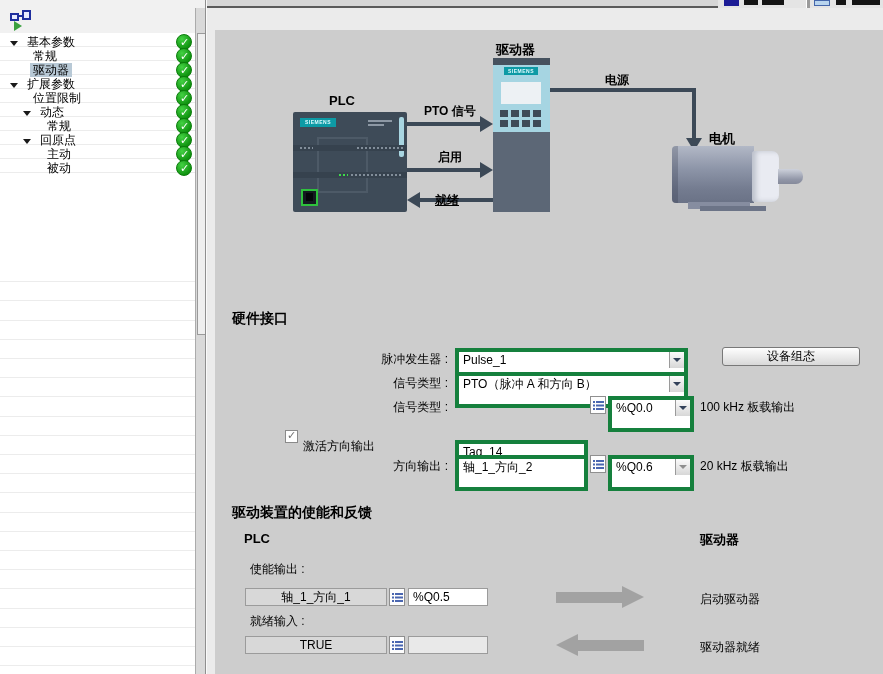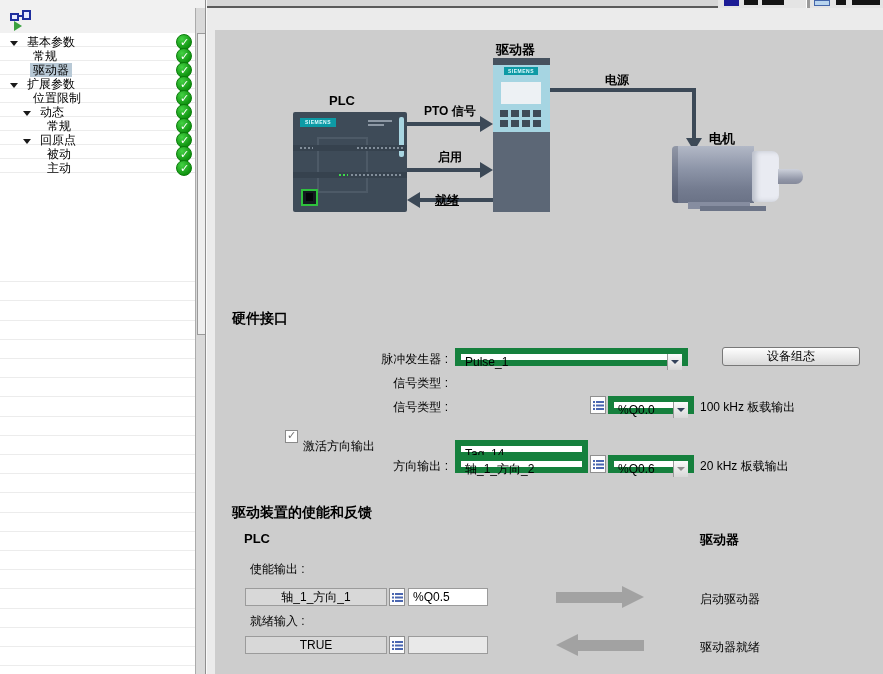--- a/index.html
+++ b/index.html
@@ -93,21 +93,21 @@
   #motor-body::before{content:"";position:absolute;left:0;top:0;width:6px;height:100%;
       background:rgba(30,38,55,.22);border-radius:4px 0 0 4px;}
   #motor-cap{left:752px;top:151px;width:27px;height:51px;background:#e9ebf2;border-radius:3px 7px 7px 3px;
       box-shadow:inset 4px 0 5px rgba(60,70,90,.25);}
   #motor-shaft{left:778px;top:169px;width:25px;height:15px;border-radius:0 7px 7px 0;
       background:linear-gradient(180deg,#cdd1db,#9196a7 70%,#858a9b);}
   #motor-base{left:688px;top:202px;width:62px;height:7px;background:#868da0;}
   #motor-shadow{left:700px;top:206px;width:66px;height:5px;background:#6c7487;}
 
   
-  .combo,.tinput{position:absolute;height:18px;background:#fff;border:6px solid #15803d;box-sizing:border-box;text-decoration:underline;}
+  .combo,.tinput{position:absolute;height:36px;background:#fff;border:4px solid #15803d;box-sizing:border-box;text-decoration:underline;}
   .combo .val,.tinput .val{position:absolute;left:4px;top:2px;font-size:12px;line-height:13px;white-space:nowrap;}
   .combo .btn{position:absolute;right:0;top:0;width:15px;height:16px;
       background:linear-gradient(#fbfbfb,#d7d7d7);border-left:1px solid #9a9a9a;box-sizing:border-box;}
   .combo .btn::after{content:"";position:absolute;left:3px;top:6px;width:0;height:0;
       border-top:4px solid #33425a;border-left:4px solid transparent;border-right:4px solid transparent;}
   .combo.disabled .btn::after{border-top-color:#8f8f8f;}
   .listbtn{position:absolute;width:16px;height:18px;background:#fdfdfd;border:1px solid #8f8f8f;box-sizing:border-box;}
   .listbtn svg{position:absolute;left:2px;top:3px;}
   .push-btn{position:absolute;height:19px;background:linear-gradient(#fefefe,#d8d8d8);
       border:1px solid #787878;border-radius:3px;box-sizing:border-box;
@@ -183,25 +183,25 @@
       <div class="trow">
         <span class="lbl" style="left:44px">常规</span>
         <span class="status st-green"></span>
       </div>
       <div class="trow">
         <span class="tri" style="left:23px"></span>
         <span class="lbl" style="left:37px">回原点</span>
         <span class="status st-green"></span>
       </div>
       <div class="trow">
+        <span class="lbl" style="left:44px">主动</span>
+        <span class="status st-green"></span>
+      </div>
+      <div class="trow">
         <span class="lbl" style="left:44px">被动</span>
-        <span class="status st-green"></span>
-      </div>
-      <div class="trow">
-        <span class="lbl" style="left:44px">主动</span>
         <span class="status st-green"></span>
       </div>
     </div>
     <div id="tree-filler"></div>
   </div>
 
   <div class="abs" id="sb-track">
     <div id="sb-thumb"></div>
   </div>
   <div class="abs" id="v-divider"></div>
@@ -277,20 +277,24 @@
   <div class="h1" style="left:232px;top:310px;">硬件接口</div>
 
   <div class="flabel r" style="left:328px;top:351px;">脉冲发生器 :</div>
   <div class="combo" style="left:455px;top:348px;width:233px;">
     <span class="val">Pulse_1</span>
     <span class="btn"></span>
   </div>
   <div class="push-btn" style="left:722px;top:347px;width:138px;">设备组态</div>
 
   <div class="flabel r" style="left:328px;top:375px;">信号类型 :</div>
+  <div class="combo" style="left:455px;top:372px;width:233px;">
+    <span class="val">PTO（脉冲 A 和方向 B）</span>
+    <span class="btn"></span>
+  </div>
 
   <div class="flabel r" style="left:328px;top:399px;">信号类型 :</div>
   <div class="tinput" style="left:455px;top:396px;width:133px;margin-top:44px;">
     <span class="val">Tag_14</span>
   </div>
   <div class="listbtn" style="left:590px;top:396px;">
     <svg width="11" height="11">
         <g fill="#4a66b0">
       <rect x="0" y="1" width="2" height="2"></rect>
           <rect x="3" y="1" width="8" height="2"></rect>

